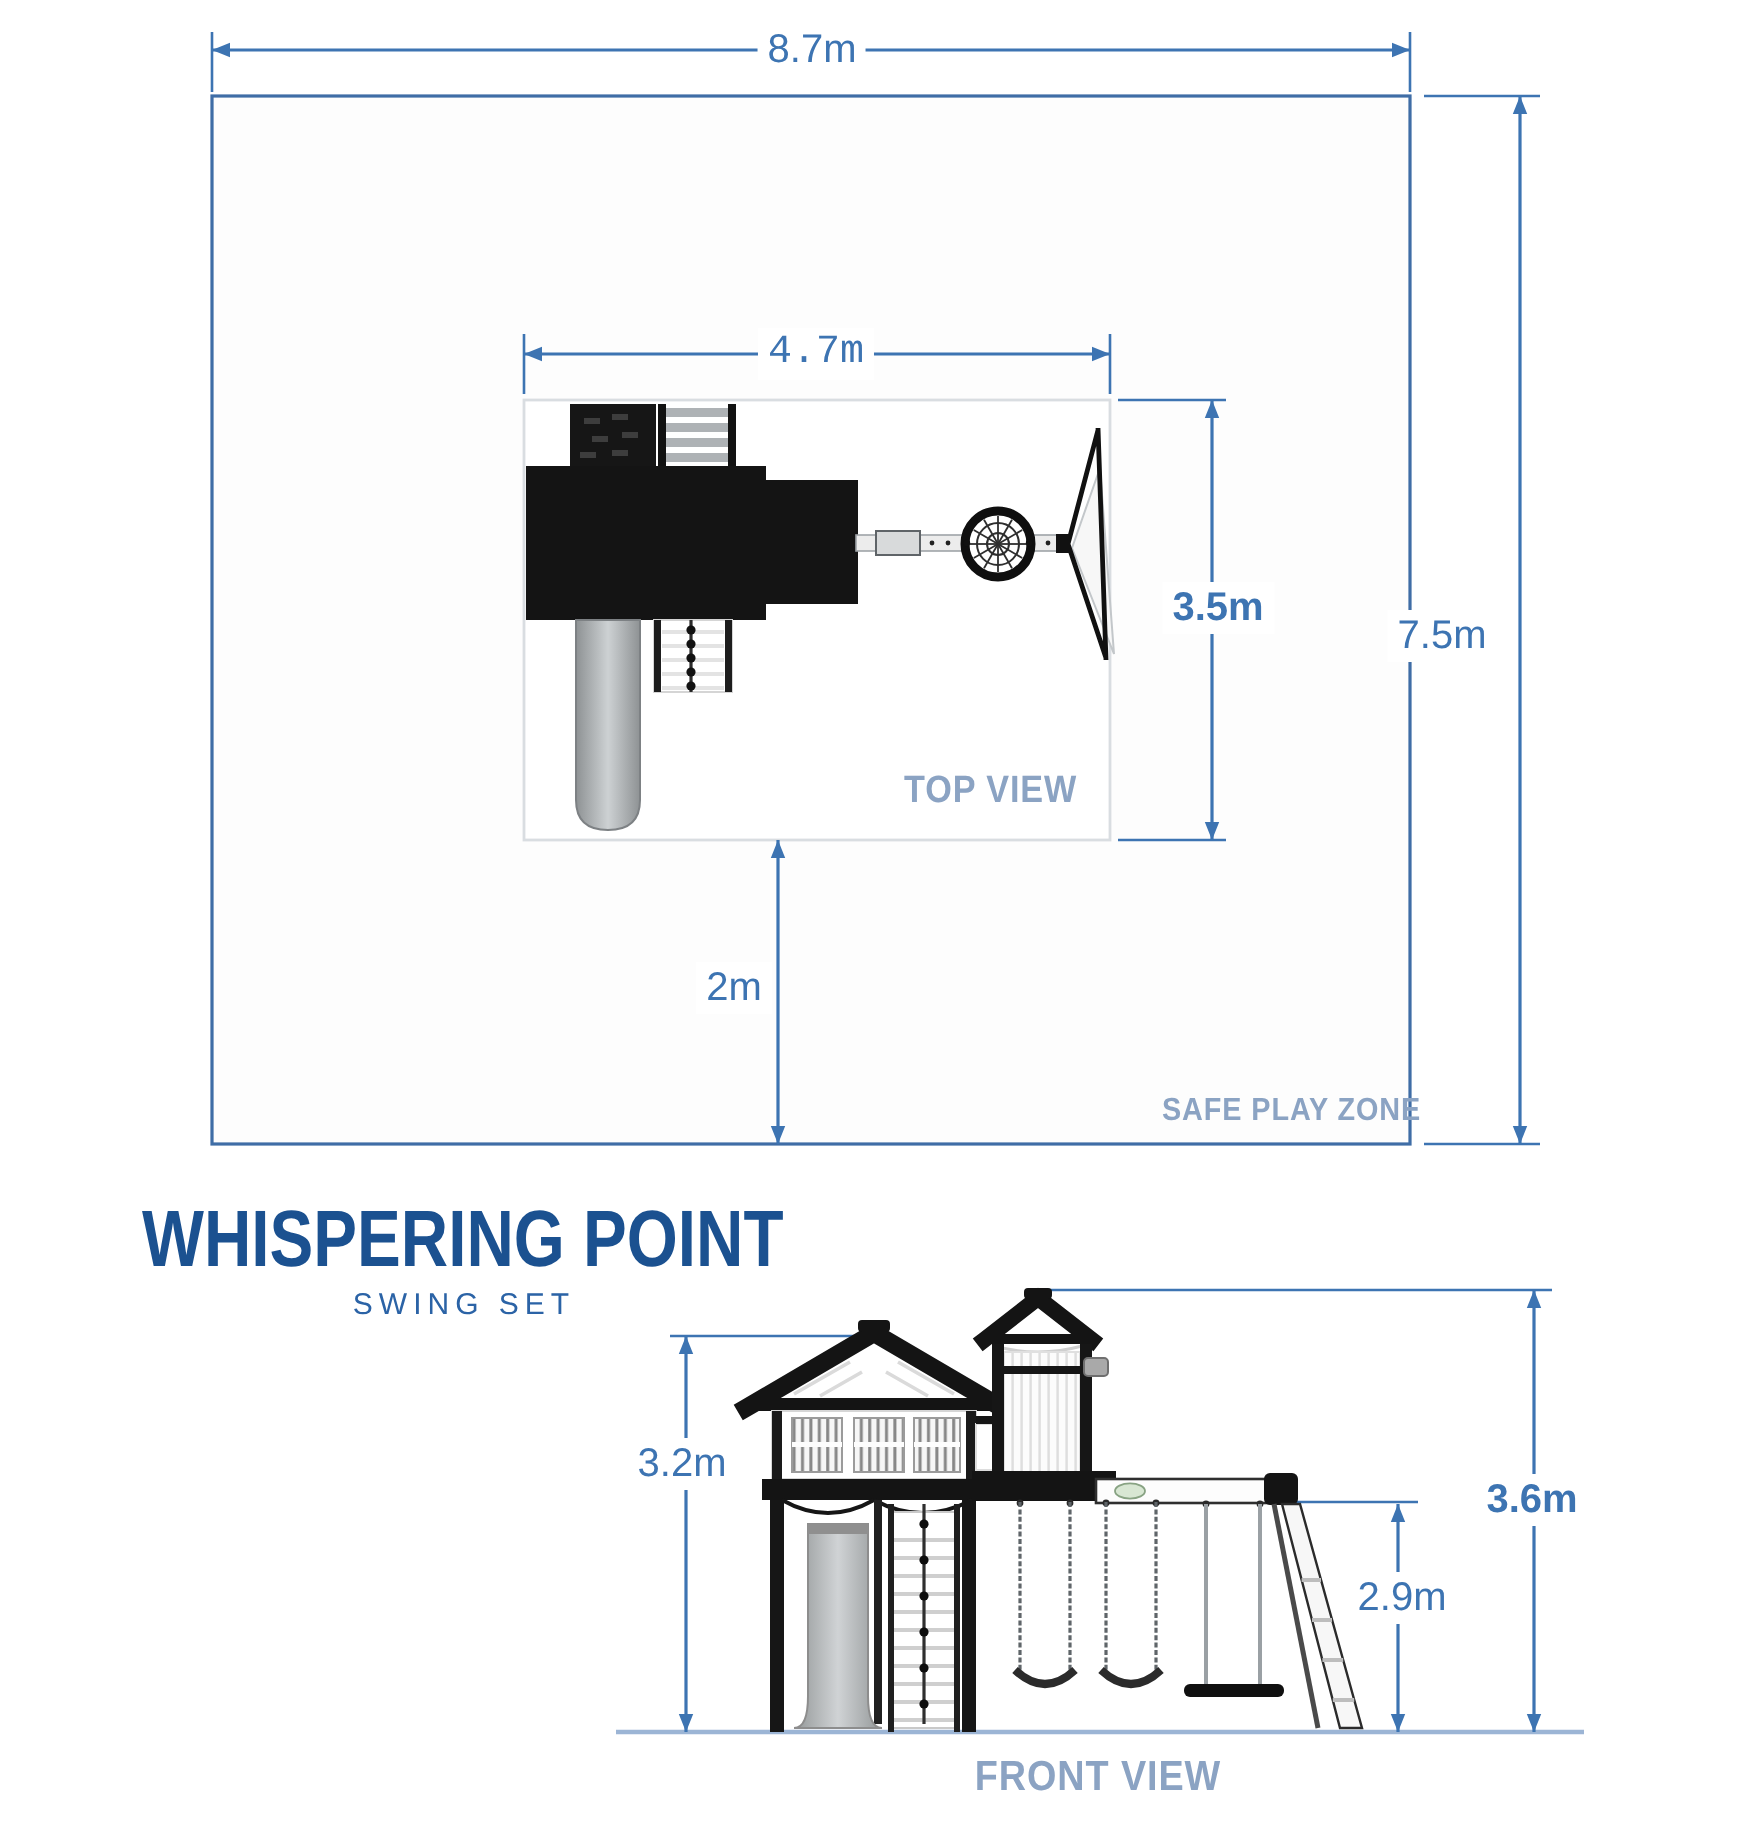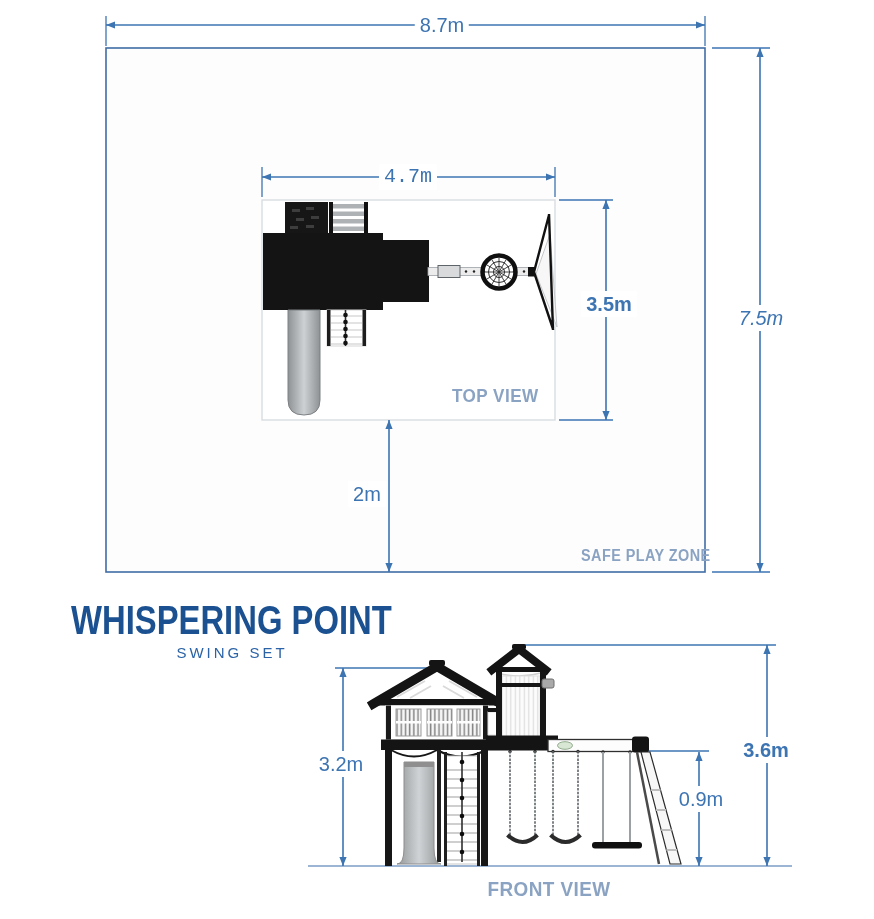--- a/index.html
+++ b/index.html
@@ -302,27 +302,27 @@
     </g>
 
     <g>
       <line x1="637" y1="752" x2="659" y2="864" stroke="#4a4a4a" stroke-width="2.5"></line>
       <polygon points="641,752 650,752 681,864 670,864" fill="#f7f7f7" stroke="#2b2b2b" stroke-width="1.2"></polygon>
       <path d="M650.8,790 L660.5,790 M656,810 L666,810 M661.2,830 L671.6,830 M666.4,850 L677.1,850" stroke="#bdbdbd" stroke-width="2"></path>
     </g>
   </g>
 </svg>
 
-<span class="dim-label" style="left:406px;top:25px;margin-left:36px;">8.7m</span>
-<span class="dim-label" style="left:761px;top:318px;font-style:italic;">7.5m</span>
+<span class="dim-label" style="left:406px;top:25px;">8.7m</span>
+<span class="dim-label" style="left:721px;top:318px;">7.5m</span>
 <span class="dim-label" style="left:408px;top:177px;font-family:Liberation Mono, monospace;">4.7m</span>
 <span class="dim-label" style="left:609px;top:304px;font-weight:bold;">3.5m</span>
 <span class="dim-label" style="left:367px;top:494px;">2m</span>
-<span class="dim-label" style="left:341px;top:764px;">3.2m</span>
-<span class="dim-label" style="left:701px;top:799px;">0.9m</span>
+<span class="dim-label" style="left:341px;top:732px;">3.2m</span>
+<span class="dim-label" style="left:701px;top:799px;">2.9m</span>
 <span class="dim-label" style="left:766px;top:750px;font-weight:bold;">3.6m</span>
 
 <span class="view-label" id="top-view-label">TOP VIEW</span>
 <span class="view-label" id="safe-zone-label">SAFE PLAY ZONE</span>
 <span class="view-label" id="front-view-label">FRONT VIEW</span>
 
 <div id="title">WHISPERING POINT</div>
 <div id="subtitle">SWING SET</div>
 
 </div>

